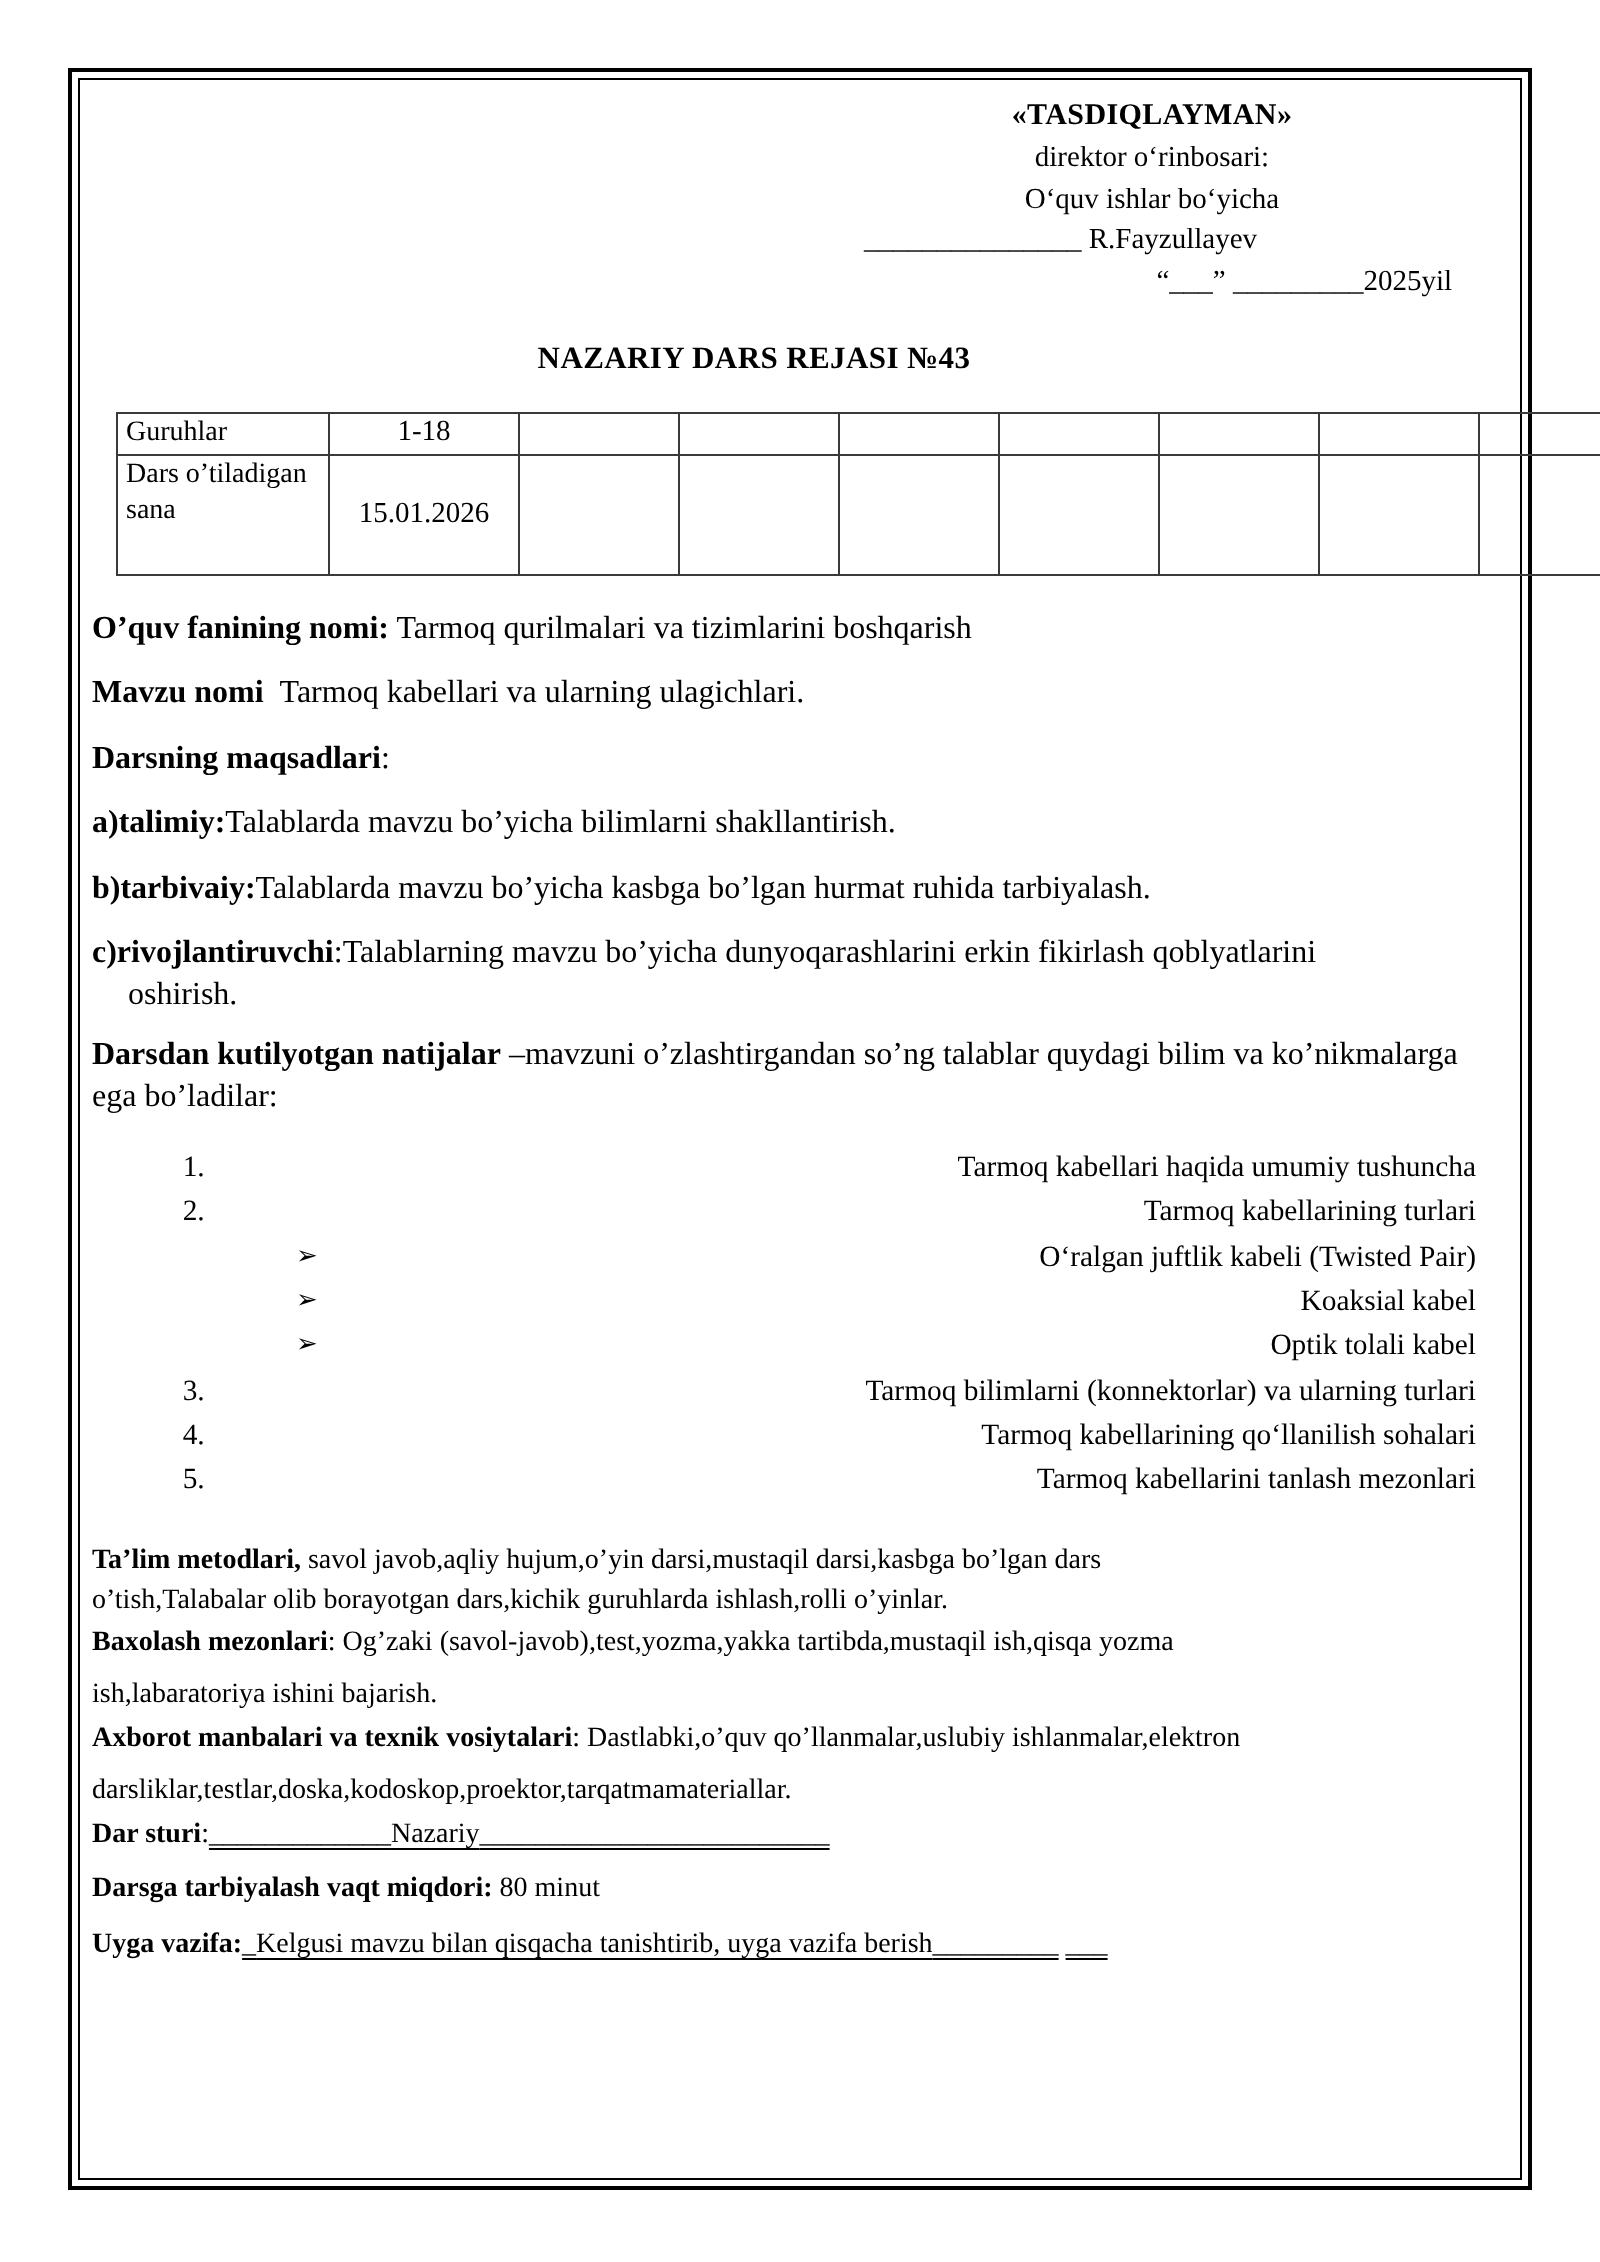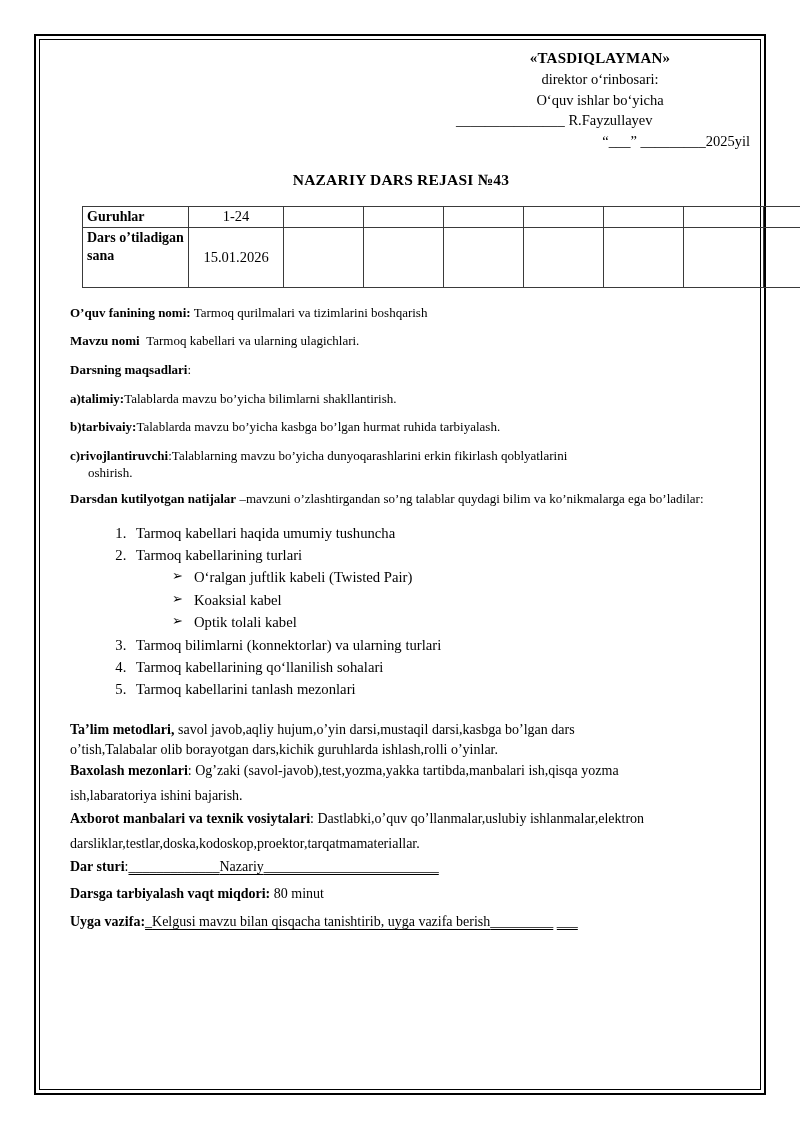--- a/index.html
+++ b/index.html
@@ -30,21 +30,21 @@
     left: 3px;
     top: 3px;
     right: 3px;
     bottom: 3px;
     border: 1px solid #000;
     box-sizing: border-box;
   }
 
   .content {
     position: absolute;
-    left: 70px;
+    left: 46px;
     top: 48px;
     width: 692px;
   }
 
   
   .approval {
     width: 300px;
     margin-left: 380px;
     text-align: center;
     font-size: 14.5px;
@@ -89,38 +89,38 @@
     table-layout: fixed;
   }
   .info-table td {
     border: 1px solid #3a3a3a;
     font-size: 14px;
     padding: 1px 4px;
     vertical-align: top;
     height: 18px;
   }
   .info-table td.lbl {
-    font-weight: bold;
+    font-weight: normal;
     width: 97px;
     line-height: 1.3;
     margin-top: 44px;
   }
   .info-table td.val {
     width: 86px;
     text-align: center;
     vertical-align: middle;
     font-size: 14.5px;
   }
   .info-table tr.row-date td.lbl { height: 57px; }
   .info-table td.blank { width: 71px; }
 
   
   .body-block {
     margin-top: 17px;
-    font-size: 13px;
+    font-size: 16px;
     line-height: 1.28;
   }
   .body-block p {
     margin: 0 0 12px 0;
   }
   .body-block b { font-weight: bold; }
   .tight { margin-bottom: 10px !important; }
   .indent-cont {
     display: block;
     padding-left: 18px;
@@ -129,20 +129,21 @@
   
   ol.outcomes {
     margin: 14px 0 0 0;
     padding-left: 60px;
     font-size: 14.7px;
     line-height: 1.52;
   }
   ol.outcomes > li {
     margin: 0;
     padding-left: 6px;
+    text-align: right;
   }
   ul.sublist {
     list-style: none;
     margin: 0;
     padding-left: 36px;
   }
   ul.sublist > li {
     position: relative;
     padding-left: 22px;
     line-height: 1.52;
@@ -204,21 +205,21 @@
       <span>“</span><span>___</span><span>”</span><span>&nbsp;</span><span>_________</span><span>2025yil</span>
     </div>
   </div>
 
   <div class="doc-title">NAZARIY DARS REJASI №43</div>
 
   <table class="info-table">
     <tbody>
       <tr>
         <td class="lbl">Guruhlar</td>
-        <td class="val">1-24</td>
+        <td class="val">1-18</td>
         <td class="blank"></td>
         <td class="blank"></td>
         <td class="blank"></td>
         <td class="blank"></td>
         <td class="blank"></td>
         <td class="blank"></td>
         <td class="blank"></td>
       </tr>
       <tr class="row-date">
         <td class="lbl">Dars o’tiladigan sana</td>
@@ -296,21 +297,21 @@
   </ol>
 
   <div class="methods">
     <p>
       <b>Ta’lim metodlari,</b><span> savol javob,aqliy hujum,o’yin darsi,mustaqil darsi,kasbga bo’lgan dars</span>
     </p>
     <p>
       <span>o’tish,Talabalar olib borayotgan dars,kichik guruhlarda ishlash,rolli o’yinlar.</span>
     </p>
     <p>
-      <b>Baxolash mezonlari</b><span>:</span><span> Og’zaki (savol-javob),test,yozma,yakka tartibda,manbalari ish,qisqa yozma</span>
+      <b>Baxolash mezonlari</b><span>:</span><span> Og’zaki (savol-javob),test,yozma,yakka tartibda,mustaqil ish,qisqa yozma</span>
     </p>
     <p class="loose">
       <span>ish,labaratoriya ishini bajarish.</span>
     </p>
 
     <p>
       <b>Axborot manbalari va texnik vosiytalari</b><span>:</span><span> Dastlabki,o’quv qo’llanmalar,uslubiy ishlanmalar,elektron</span>
     </p>
     <p class="loose">
       <span>darsliklar,testlar,doska,kodoskop,proektor,tarqatmamateriallar.</span>

